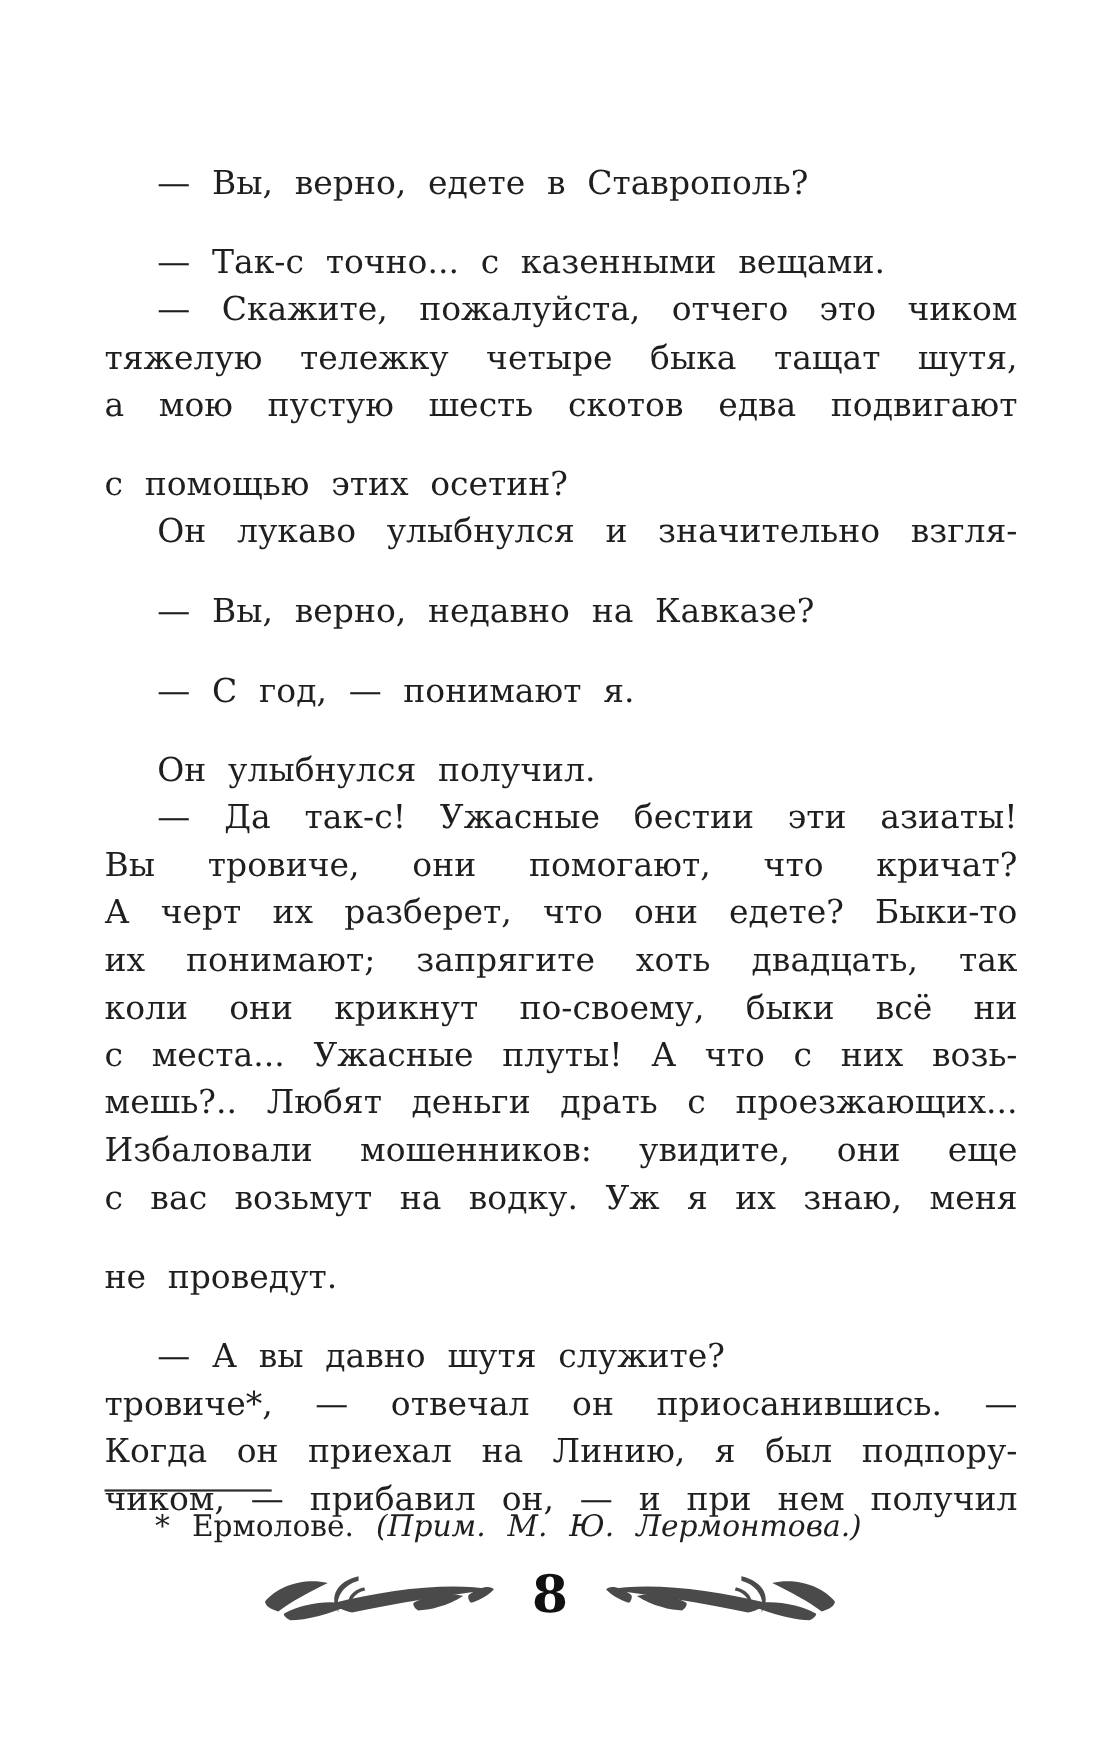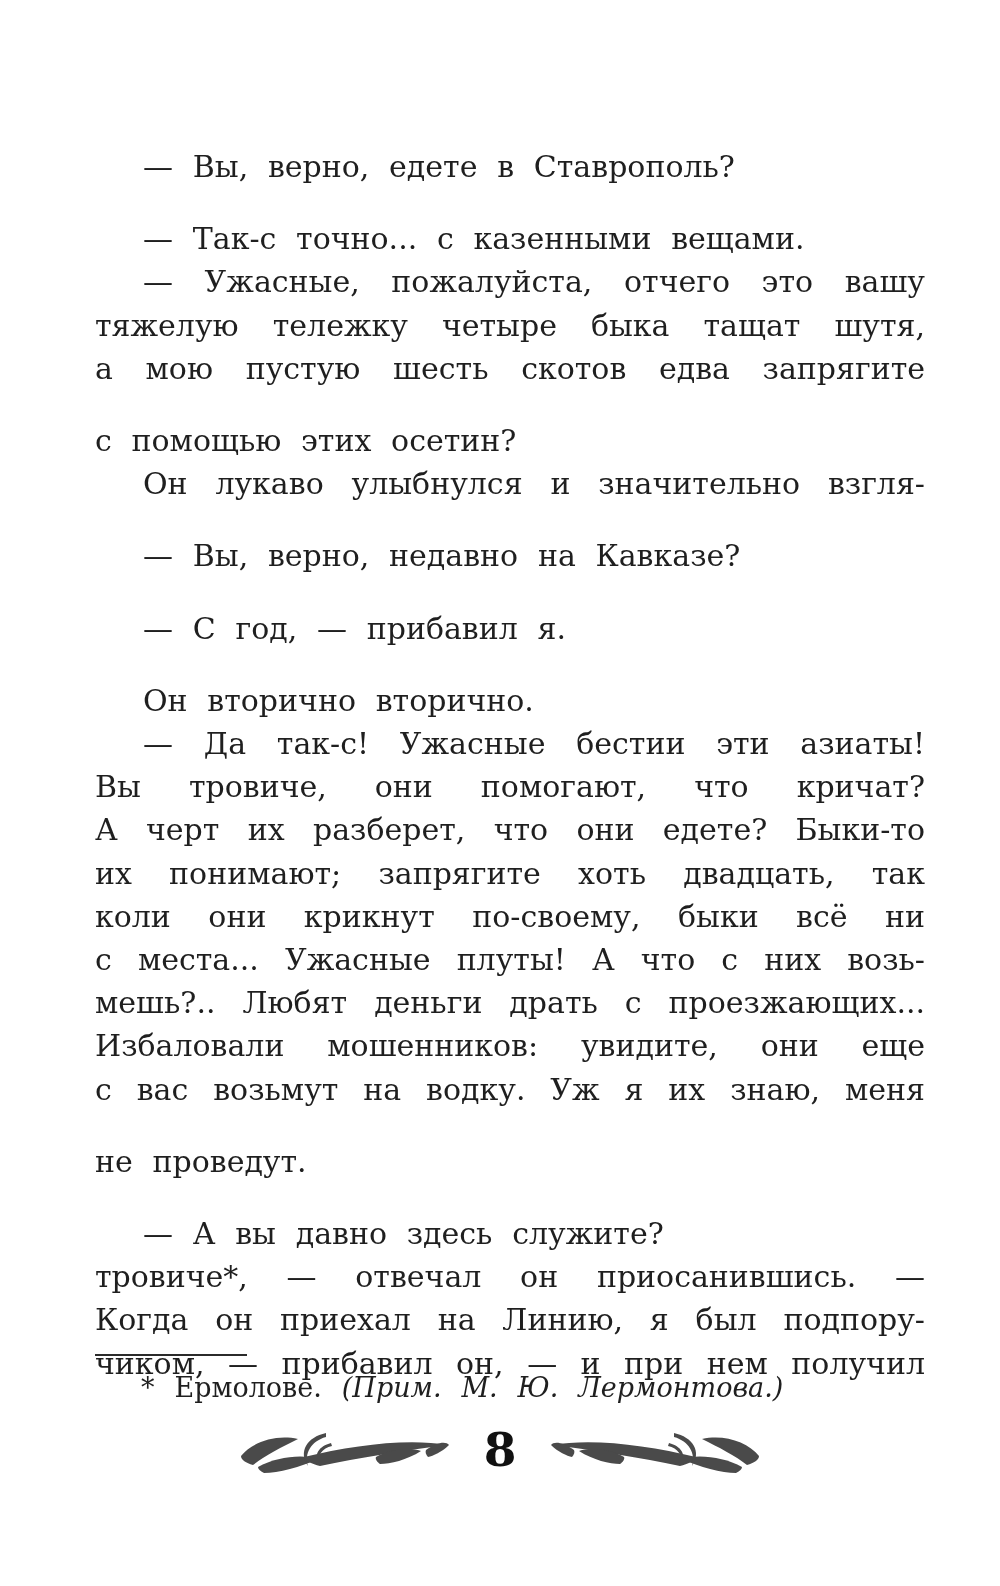--- a/index.html
+++ b/index.html
@@ -93,39 +93,39 @@
   }
 </style>
 </head>
 <body>
 
 <div class="page">
 
   <div class="text-block">
       <div class="line plain indent">— Вы, верно, едете в Ставрополь?</div>
       <div class="line plain indent">— Так-с точно... с казенными вещами.</div>
-      <div class="line justify indent">— Ужасные, пожалуйста, отчего это вашу</div>
+      <div class="line justify indent">— Скажите, пожалуйста, отчего это чиком</div>
       <div class="line justify">тяжелую тележку четыре быка тащат шутя,</div>
-      <div class="line justify">а мою пустую шесть скотов едва запрягите</div>
+      <div class="line justify">а мою пустую шесть скотов едва подвигают</div>
       <div class="line plain">с помощью этих осетин?</div>
       <div class="line justify indent">Он лукаво улыбнулся и значительно взгля-</div>
       <div class="line plain indent">— Вы, верно, недавно на Кавказе?</div>
-      <div class="line plain indent">— С год, — прибавил я.</div>
-      <div class="line plain indent">Он вторично вторично.</div>
+      <div class="line plain indent">— С год, — понимают я.</div>
+      <div class="line plain indent">Он улыбнулся получил.</div>
       <div class="line justify indent">— Да так-с! Ужасные бестии эти азиаты!</div>
       <div class="line justify">Вы тровиче, они помогают, что кричат?</div>
       <div class="line justify">А черт их разберет, что они едете? Быки-то</div>
       <div class="line justify">их понимают; запрягите хоть двадцать, так</div>
       <div class="line justify">коли они крикнут по-своему, быки всё ни</div>
       <div class="line justify">с места... Ужасные плуты! А что с них возь-</div>
       <div class="line justify">мешь?.. Любят деньги драть с проезжающих...</div>
       <div class="line justify">Избаловали мошенников: увидите, они еще</div>
       <div class="line justify">с вас возьмут на водку. Уж я их знаю, меня</div>
       <div class="line plain">не проведут.</div>
-      <div class="line plain indent">— А вы давно здесь служите?</div>
+      <div class="line plain indent">— А вы давно шутя служите?</div>
       <div class="line justify">тровиче*, — отвечал он приосанившись. —</div>
       <div class="line justify">Когда он приехал на Линию, я был подпору-</div>
       <div class="line justify">чиком, — прибавил он, — и при нем получил</div>
     </div>
 
   <div class="footnote-rule"></div>
 
   <div class="footnote"><span>*</span>&nbsp;<span>Ермолове.</span>&nbsp;<span class="italic">(Прим. М. Ю. Лермонтова.)</span>
   </div>
 

